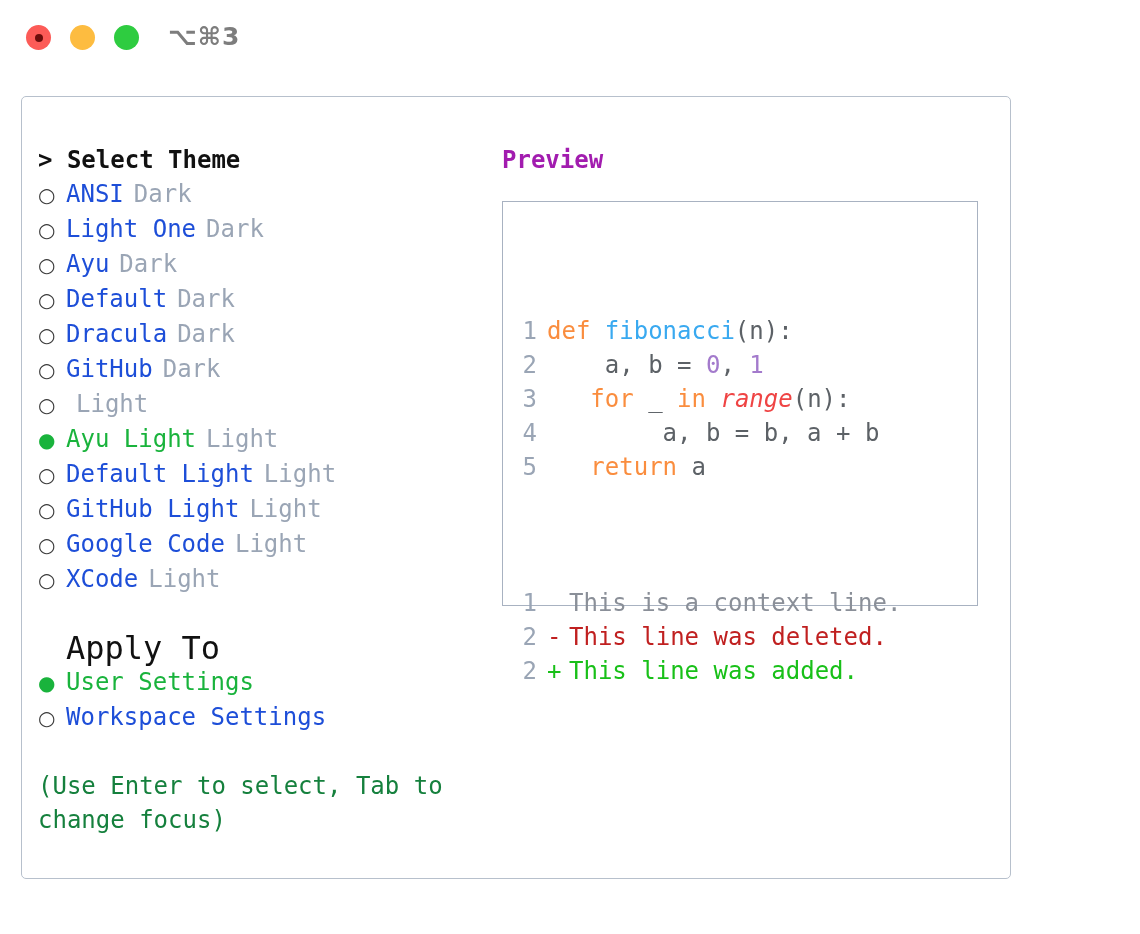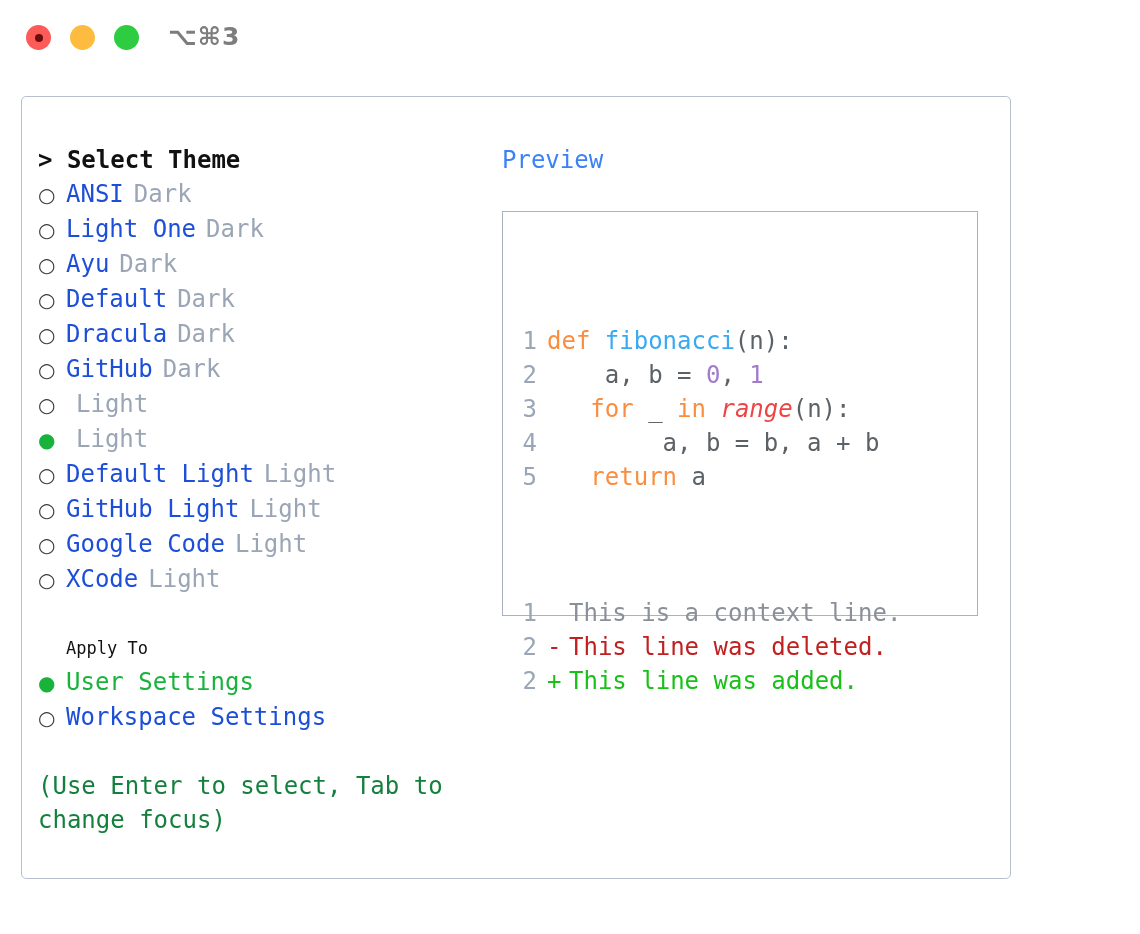--- a/index.html
+++ b/index.html
@@ -120,21 +120,21 @@
   .opt-label { color: #1d4ed8; }
   .opt-row.selected .opt-label { color: #19b33c; }
   .opt-kind {
     color: #9aa5b5;
     margin-left: 10px;
   }
 
   .group-gap { height: 34px; }
 
   .apply-header {
-    font-size: 17px;
+    font-size: 32px;
     color: #111111;
     line-height: 34px;
     padding-left: 28px;
     white-space: pre;
   }
 
   .hint {
     margin-top: 34px;
     font-size: 24px;
     color: #15803d;
@@ -145,26 +145,26 @@
 
   
   .right-col {
     position: absolute;
     left: 480px;
     top: 46px;
     width: 500px;
   }
   .preview-title {
     font-size: 24px;
-    font-weight: normal;
-    color: #3b82f6;
+    font-weight: bold;
+    color: #a21caf;
     line-height: 34px;
   }
   .preview-box {
-    margin-top: 34px;
+    margin-top: 24px;
     width: 476px;
     height: 405px;
     border: 1.5px solid #a8b2c1;
     background: #ffffff;
     box-sizing: border-box;
     position: relative;
   }
   .code {
     position: absolute;
     left: 12px;
@@ -214,21 +214,21 @@
         <div class="section-header">&gt; Select Theme</div>
 
         <div id="theme-list">
             <div class="opt-row"><span class="bullet">○</span><span class="opt-label">ANSI</span><span class="opt-kind">Dark</span></div>
             <div class="opt-row"><span class="bullet">○</span><span class="opt-label">Light One</span><span class="opt-kind">Dark</span></div>
             <div class="opt-row"><span class="bullet">○</span><span class="opt-label">Ayu</span><span class="opt-kind">Dark</span></div>
             <div class="opt-row"><span class="bullet">○</span><span class="opt-label">Default</span><span class="opt-kind">Dark</span></div>
             <div class="opt-row"><span class="bullet">○</span><span class="opt-label">Dracula</span><span class="opt-kind">Dark</span></div>
             <div class="opt-row"><span class="bullet">○</span><span class="opt-label">GitHub</span><span class="opt-kind">Dark</span></div>
             <div class="opt-row"><span class="bullet">○</span><span class="opt-kind">Light</span></div>
-            <div class="opt-row selected"><span class="bullet on">●</span><span class="opt-kind">Light</span></div>
+            <div class="opt-row selected"><span class="bullet on">●</span><span class="opt-label">Ayu Light</span><span class="opt-kind">Light</span></div>
             <div class="opt-row"><span class="bullet">○</span><span class="opt-label">Default Light</span><span class="opt-kind">Light</span></div>
             <div class="opt-row"><span class="bullet">○</span><span class="opt-label">GitHub Light</span><span class="opt-kind">Light</span></div>
             <div class="opt-row"><span class="bullet">○</span><span class="opt-label">Google Code</span><span class="opt-kind">Light</span></div>
             <div class="opt-row"><span class="bullet">○</span><span class="opt-label">XCode</span><span class="opt-kind">Light</span></div>
           </div>
 
         <div class="group-gap"></div>
 
         <div class="apply-header">Apply To</div>
 

